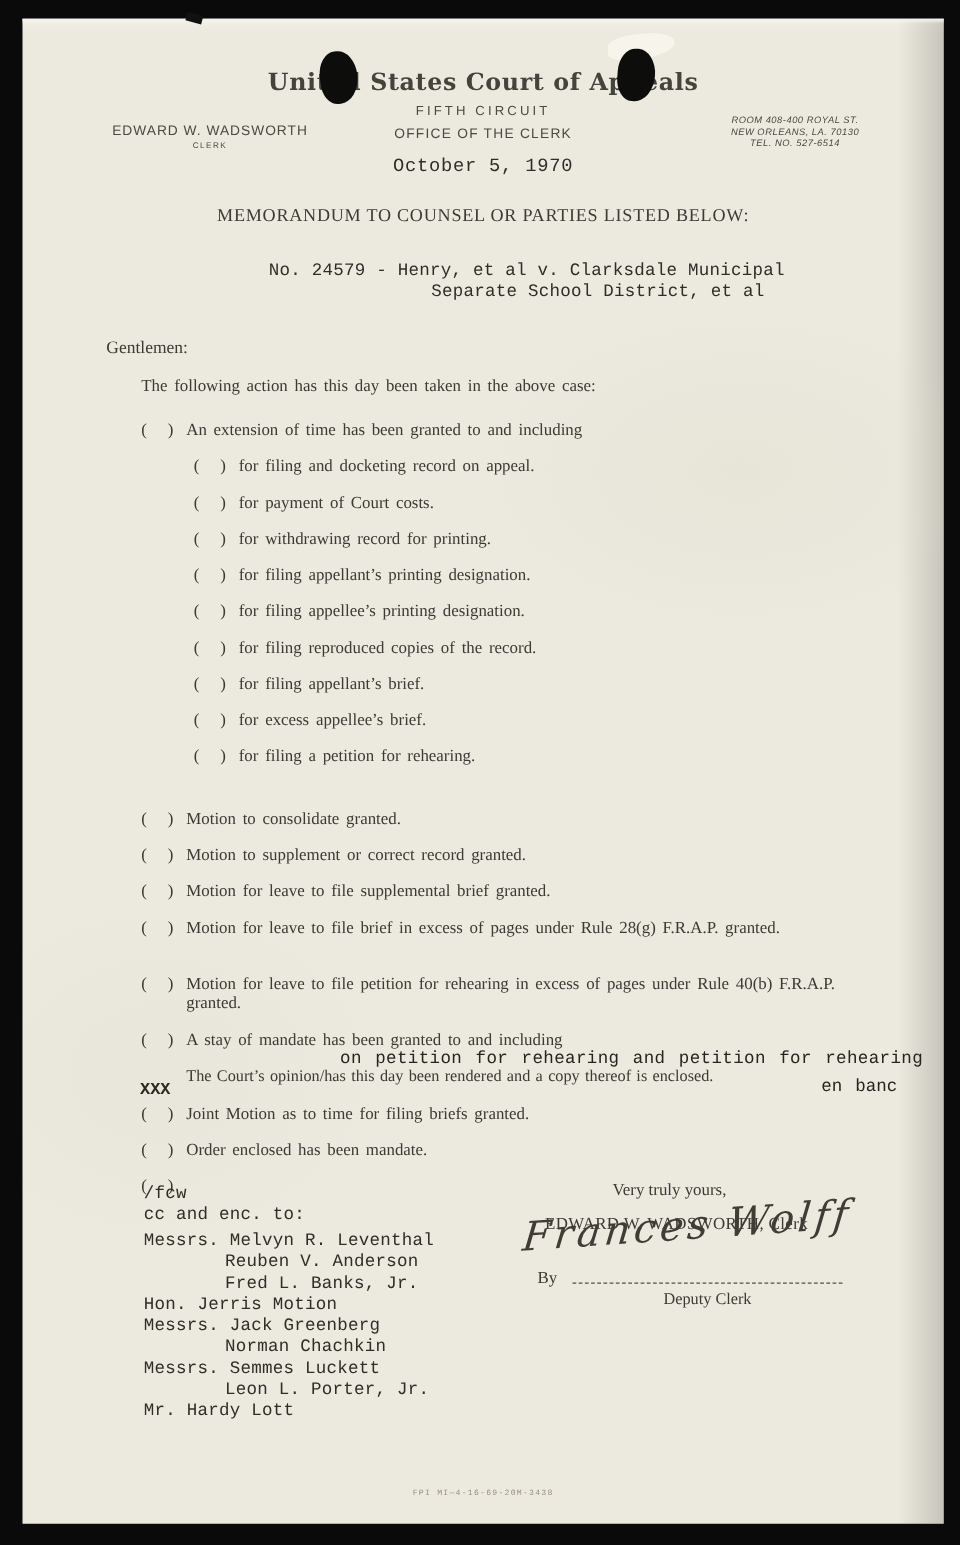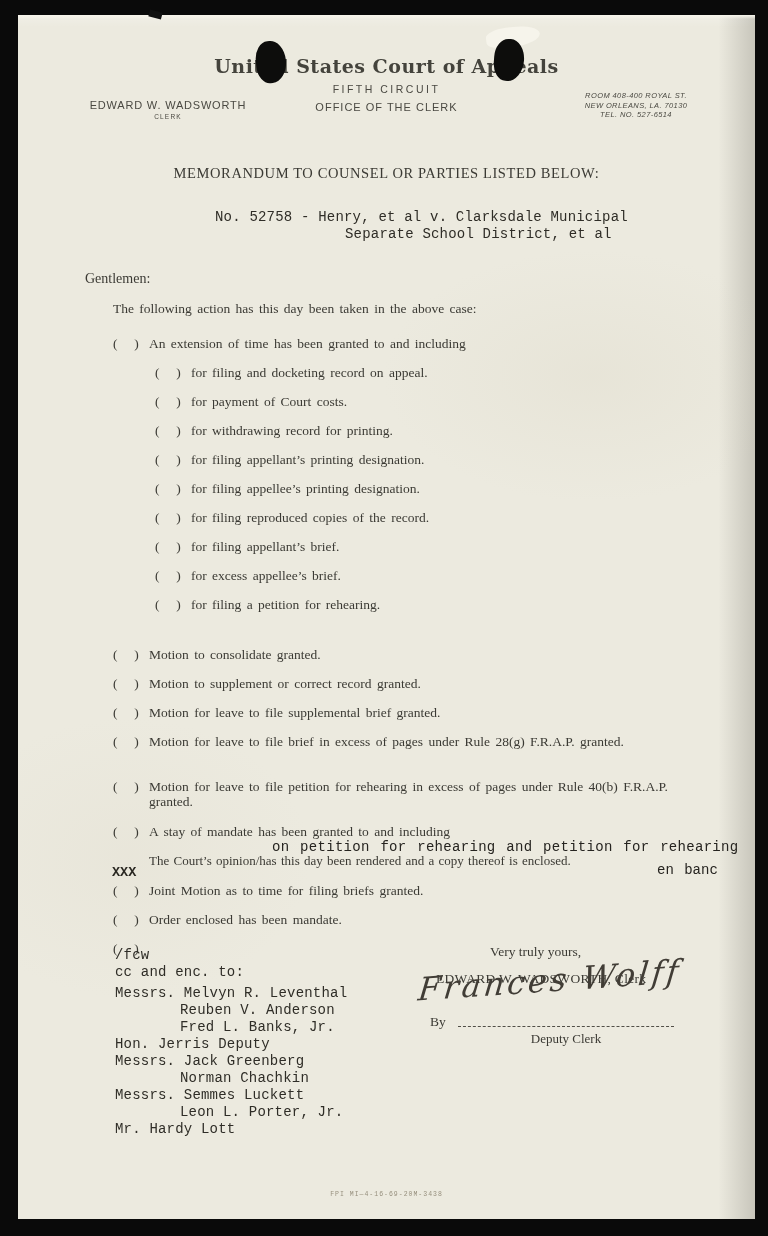--- a/index.html
+++ b/index.html
@@ -108,25 +108,26 @@
     <div class="clerk-name sans">EDWARD W. WADSWORTH</div>
     <div class="clerk-title sans">CLERK</div>
   </div>
   <div class="office sans">OFFICE OF THE CLERK</div>
   <div class="address-block sans">
     <div>ROOM 408-400 ROYAL ST.</div>
     <div>NEW ORLEANS, LA. 70130</div>
     <div>TEL. NO. 527-6514</div>
   </div>
 
+  <div class="date-line mono">October 5, 1970</div>
 
   <div class="memo-heading serif">MEMORANDUM TO COUNSEL OR PARTIES LISTED BELOW:</div>
 
   <div class="case-block mono">
-    <div>No. 52758 - Henry, et al v. Clarksdale Municipal</div>
+    <div>No. 24579 - Henry, et al v. Clarksdale Municipal</div>
     <div class="case-l2">Separate School District, et al</div>
   </div>
 
   <div class="salutation serif">Gentlemen:</div>
   <div class="intro serif">The following action has this day been taken in the above case:</div>
 
   <div class="checklist serif">
     <div class="row lvl0"><span class="box">(  )</span><span class="itext">An extension of time has been granted to and including</span></div>
     <div class="row lvl1"><span class="box">(  )</span><span class="itext">for filing and docketing record on appeal.</span></div>
     <div class="row lvl1"><span class="box">(  )</span><span class="itext">for payment of Court costs.</span></div>
@@ -159,21 +160,21 @@
   <div class="by-row serif">By</div>
   <div class="by-dashline"></div>
   <div class="deputy serif">Deputy Clerk</div>
 
   <div class="cc-block mono">
     <div>/fcw</div>
     <div>cc and enc. to:</div>
     <div class="cc-names">Messrs. Melvyn R. Leventhal</div>
     <div class="ind">Reuben V. Anderson</div>
     <div class="ind">Fred L. Banks, Jr.</div>
-    <div>Hon. Jerris Deputy</div>
+    <div>Hon. Jerris Motion</div>
     <div>Messrs. Jack Greenberg</div>
     <div class="ind">Norman Chachkin</div>
     <div>Messrs. Semmes Luckett</div>
     <div class="ind">Leon L. Porter, Jr.</div>
     <div>Mr. Hardy Lott</div>
   </div>
 
   <div class="print-code">FPI MI—4-16-69-20M-3438</div>
 </div>
 

